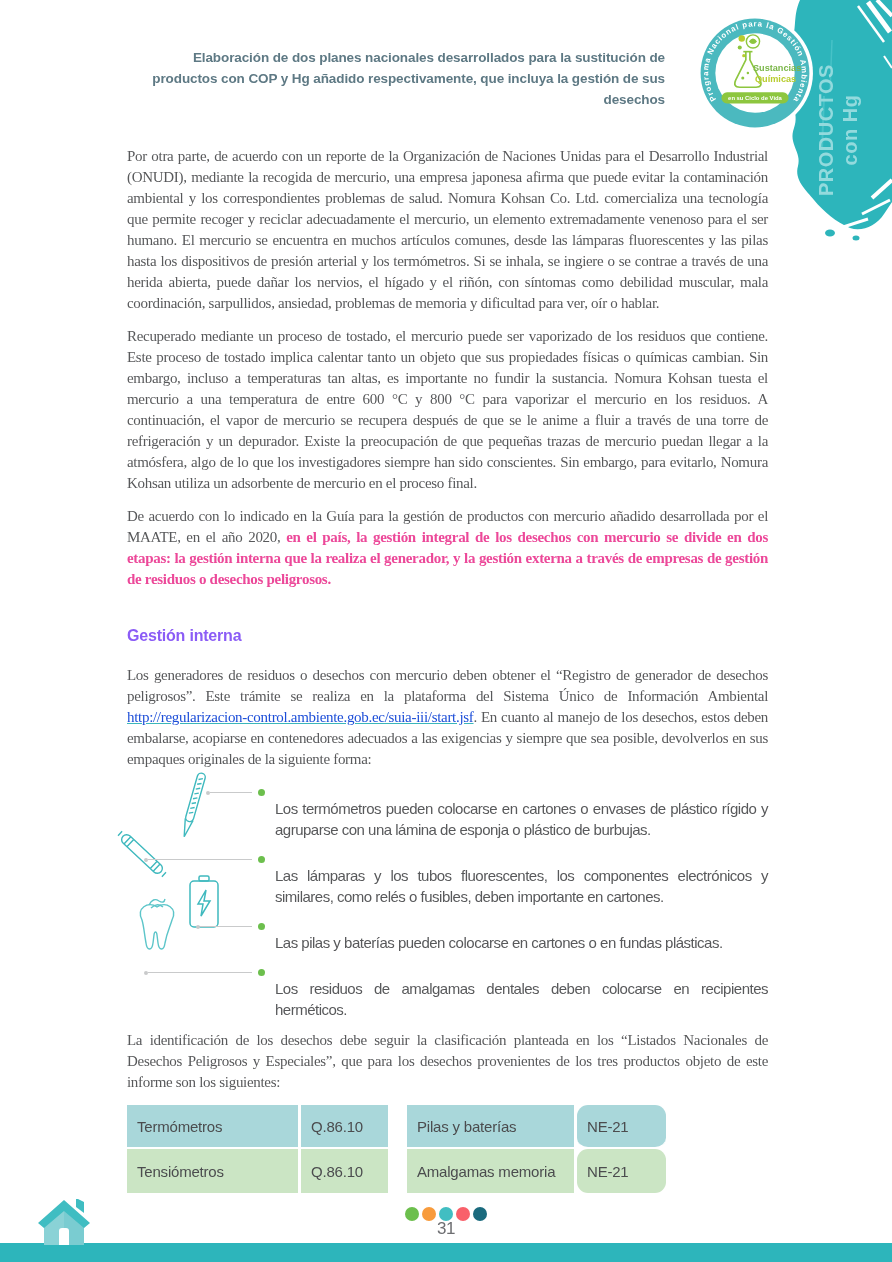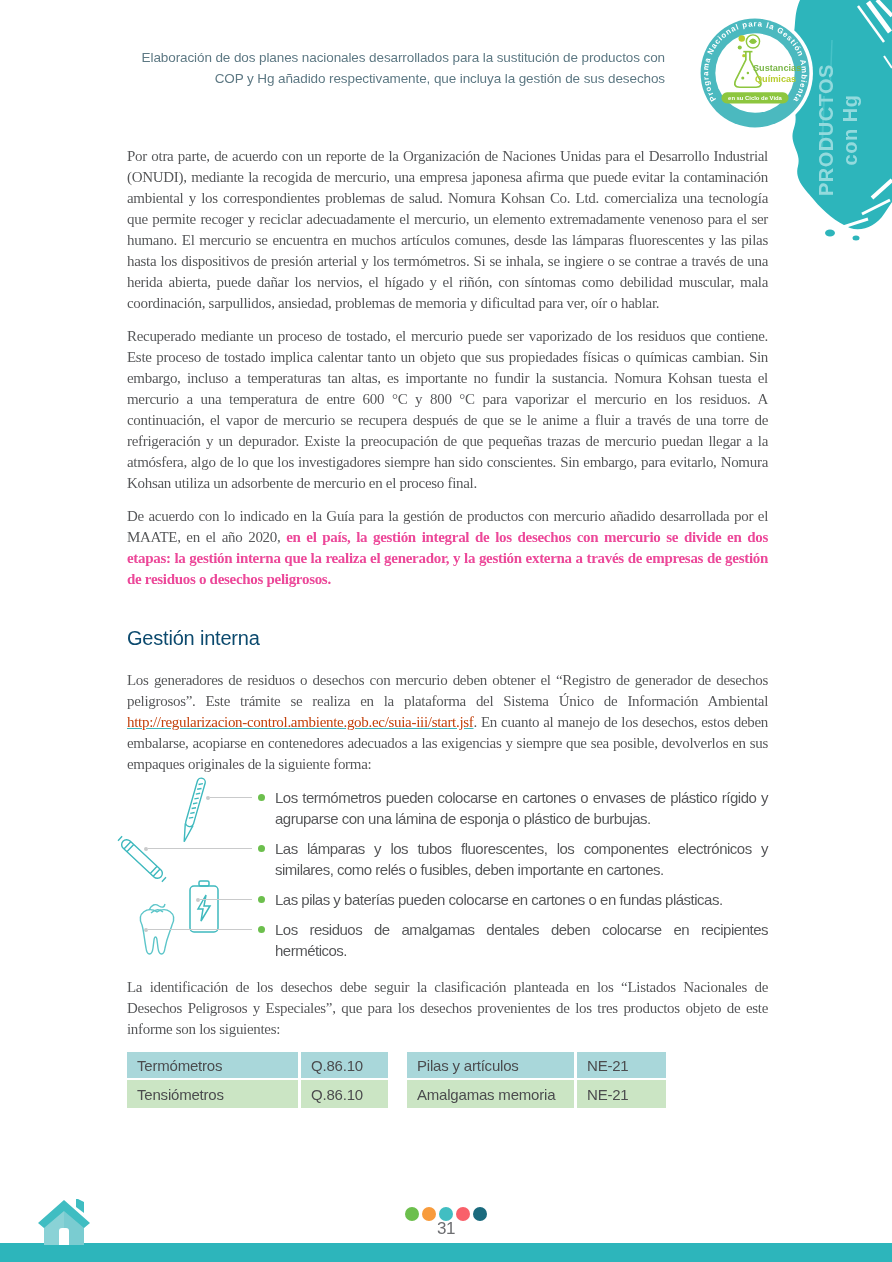--- a/index.html
+++ b/index.html
@@ -11,57 +11,57 @@
   
   .brush-wrap { position:absolute; top:0; right:0; width:120px; height:244px; z-index:1; }
   .vertical-label {
     position:absolute; left:763px; top:106px; width:150px; height:48px;
     transform:rotate(-90deg); z-index:2; text-align:center;
     font-size:20px; font-weight:bold; line-height:24px; color:#93dadd; letter-spacing:.5px;
   }
   .logo-wrap { position:absolute; left:695px; top:13px; width:120px; height:120px; z-index:3; }
   .header-title {
     position:absolute; left:130px; top:47px; width:535px; z-index:4;
-    text-align:right; font-size:13.5px; font-weight:normal; line-height:21px;
+    text-align:right; font-size:13.5px; font-weight:bold; line-height:21px;
     color:#5e7984; letter-spacing:-.1px;
   }
   
   .content { position:absolute; left:127px; top:146px; width:641px; z-index:2; }
   .para {
     font-size:15px; line-height:21px; letter-spacing:-.3px;
     text-align:justify; hyphens:auto; -webkit-hyphens:auto; margin-bottom:12px;font-family:Liberation Serif, serif;
   }
   .para b { color:#ec4899; }
   .para-lead { margin-bottom:37px; }
   .section-heading {
-    font-size:20px; font-weight:normal; color:#0c4a6e; letter-spacing:-.2px;
+    font-size:16px; font-weight:bold; color:#8b5cf6; letter-spacing:-.2px;
     margin-bottom:20px;
   }
-  a.doc-link { color:#c2410c; text-decoration:underline; text-decoration-color:#3bb6ba; }
+  a.doc-link { color:#1d4ed8; text-decoration:underline; text-decoration-color:#3bb6ba; }
   
   .bullet-list { position:relative; padding-left:131px; margin:6px 0 10px 0; min-height:180px; }
   .bullet-row { position:relative; display:flex; gap:10px; margin-bottom:9px; }
   .bullet-dot { flex:0 0 auto; width:7px; height:7px; border-radius:50%; background:#6cbf4d; margin-top:7px; }
-  .bullet-text { font-size:15px; line-height:21px; letter-spacing:-.5px; text-align:justify; hyphens:auto; }
+  .bullet-text { font-size:15px; line-height:21px; letter-spacing:-.5px; text-align:justify; hyphens:auto;margin-top:16px; }
   .connector { position:absolute; top:10px; height:1px; background:#c9cacb; }
   .connector::before {
     content:''; position:absolute; left:-4px; top:-1.5px; width:4px; height:4px;
     border-radius:50%; background:#c9cacb;
   }
   .icon-abs { position:absolute; }
   .icon-abs svg { display:block; }
   
   .tables-row { display:flex; gap:19px; margin-top:12px; }
   table.code-table { border-collapse:separate; border-spacing:0; font-size:15px; color:#4b4c4e; letter-spacing:-.2px; }
-  table.code-table td { height:28px; padding:0 0 0 10px; vertical-align:middle; }
+  table.code-table td { height:44px; padding:0 0 0 10px; vertical-align:middle; }
   table.code-table tr.row-blue td { background:#a9d7da; border-bottom:2px solid #fff; }
   table.code-table tr.row-green td { background:#cbe5c4; }
   table.code-table td.c1 { border-right:3px solid #fff; }
   .t1 td.c1 { width:174px; } .t1 td.c2 { width:87px; }
-  .t2 td.c1 { width:170px; } .t2 td.c2 { width:89px; }
+  .t2 td.c1 { width:170px; } .t2 td.c2 { width:89px;border-radius:11px; }
   
   .page-number {
     position:absolute; left:0; right:0; top:1219px; text-align:center;
     font-size:17px; color:#6d6e71; letter-spacing:-.5px; z-index:2;
   }
   .dots-row { position:absolute; left:0; right:0; top:1204px; text-align:center; z-index:2; }
   .dots-row .dot { display:inline-block; width:14px; height:14px; border-radius:50%; margin:0 1.5px; vertical-align:middle; }
   .bottom-bar { position:absolute; left:0; bottom:0; width:892px; height:19px; background:#2db5bb; z-index:1; }
   .house-wrap { position:absolute; left:34px; top:1199px; z-index:2; }
 </style>
@@ -209,21 +209,21 @@
       </tr>
       <tr class="row-green">
         <td class="c1">Tensiómetros</td>
         <td class="c2">Q.86.10</td>
       </tr>
     </tbody>
       </table>
     <table class="code-table t2">
       <tbody>
           <tr class="row-blue">
-        <td class="c1">Pilas y artículos</td>
+        <td class="c1">Pilas y baterías</td>
         <td class="c2">NE-21</td>
       </tr>
       <tr class="row-green">
         <td class="c1">Amalgamas memoria</td>
         <td class="c2">NE-21</td>
       </tr>
     </tbody>
       </table>
   </div>
 </div>

